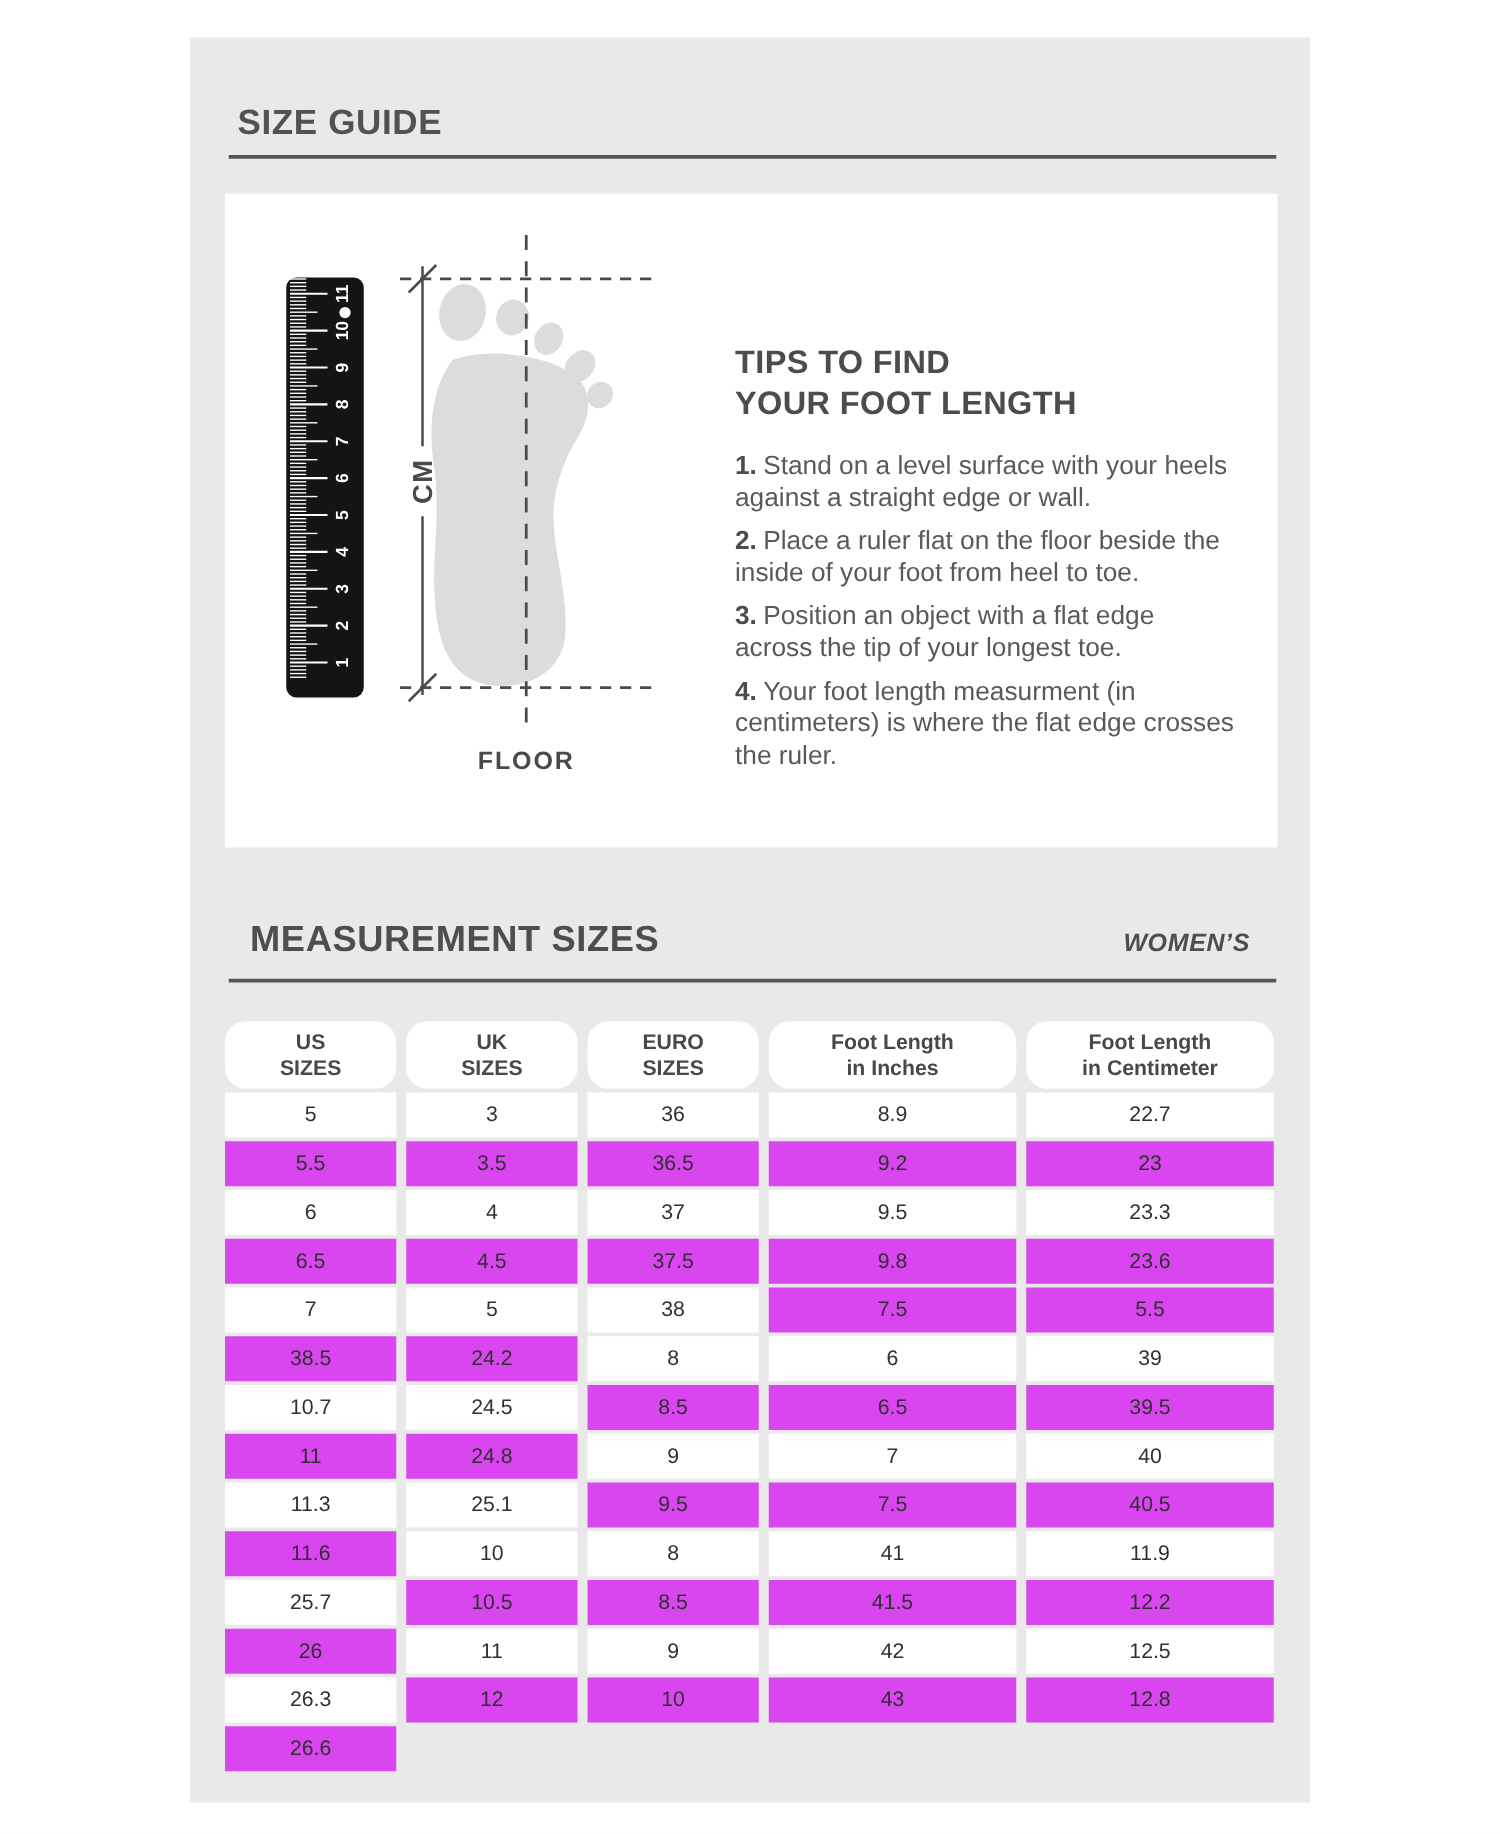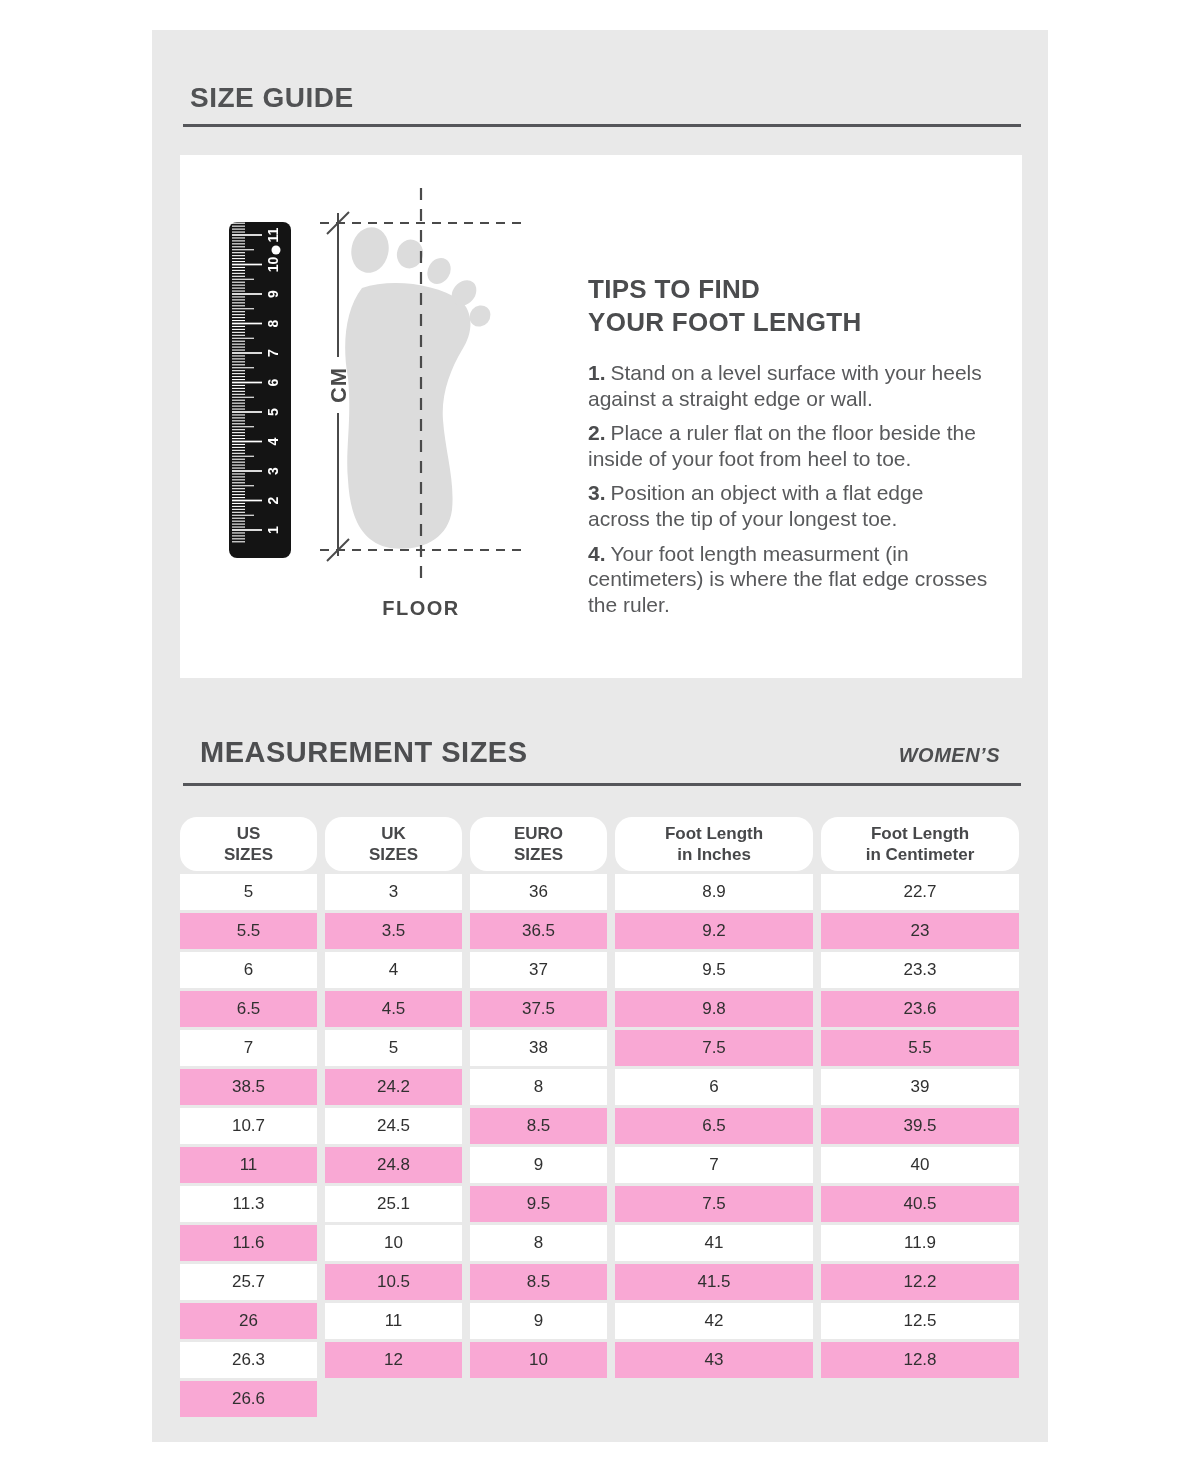--- a/index.html
+++ b/index.html
@@ -17,21 +17,21 @@
   .tips{position:absolute;left:408px;top:118px;width:402px;}
   .tips h2{margin:0 0 22px 0;font-size:26px;line-height:1.25;color:#4b4c4e;letter-spacing:.3px;}
   .tips p{margin:0 0 9px 0;font-size:21px;line-height:1.22;color:#58595b;}
   .tips p b{margin-right:5px;color:#4b4c4e;}
   .chart-header{position:absolute;left:48px;right:30px;top:706px;display:flex;justify-content:space-between;align-items:baseline;}
   .chart-title{margin:0;font-size:29px;font-weight:bold;color:#4d4e50;letter-spacing:.5px;}
   .gender-label{font-size:20px;font-weight:bold;color:#4d4e50;letter-spacing:.5px;padding-right:18px;font-style:italic;}
   .size-table{position:absolute;left:28px;top:787px;width:841px;display:grid;grid-template-columns:137px 137px 137px 198px 198px;column-gap:8px;row-gap:3px;}
   .th{background:#ffffff;height:54px;display:flex;flex-direction:column;align-items:center;justify-content:center;font-size:17px;font-weight:bold;color:#47484a;line-height:1.25;border-radius:17px;}
   .td{background:#ffffff;height:36px;display:flex;align-items:center;justify-content:center;font-size:17px;color:#303030;}
-  .td.alt{background:#f9a8d4;}
+  .td.alt{background:#d946ef;}
 </style>
 </head>
 <body>
 
 <div class="card">
 
   <h1 class="page-title">SIZE GUIDE</h1>
   <div class="rule rule1"></div>
 
   <div class="diagram-box">

